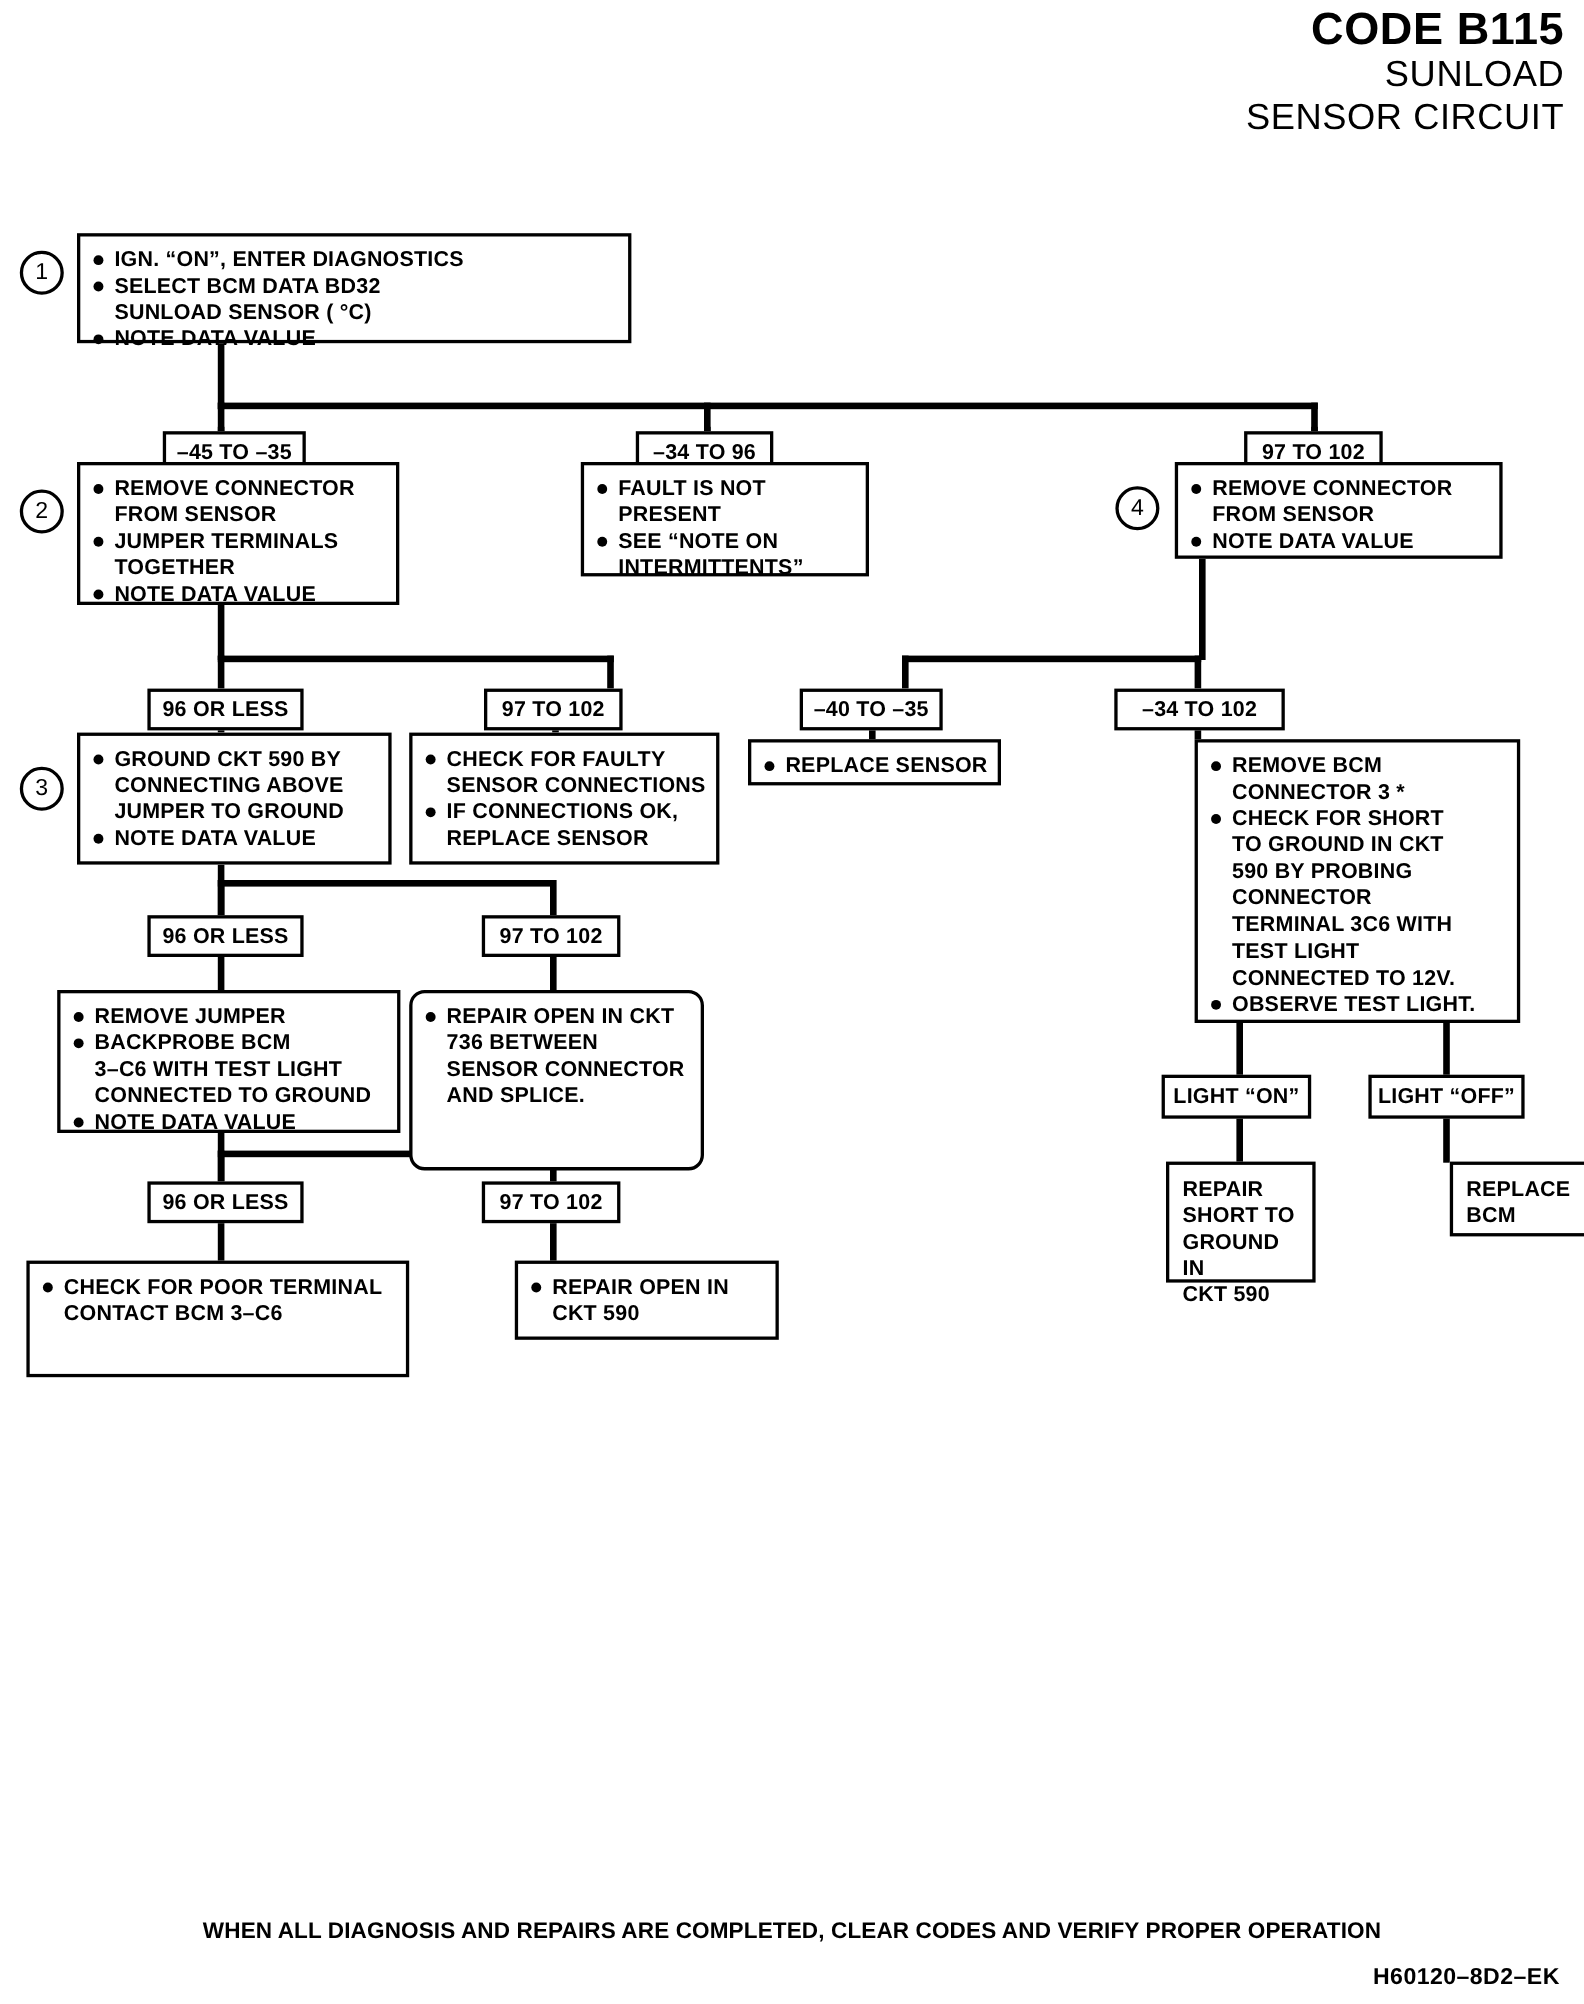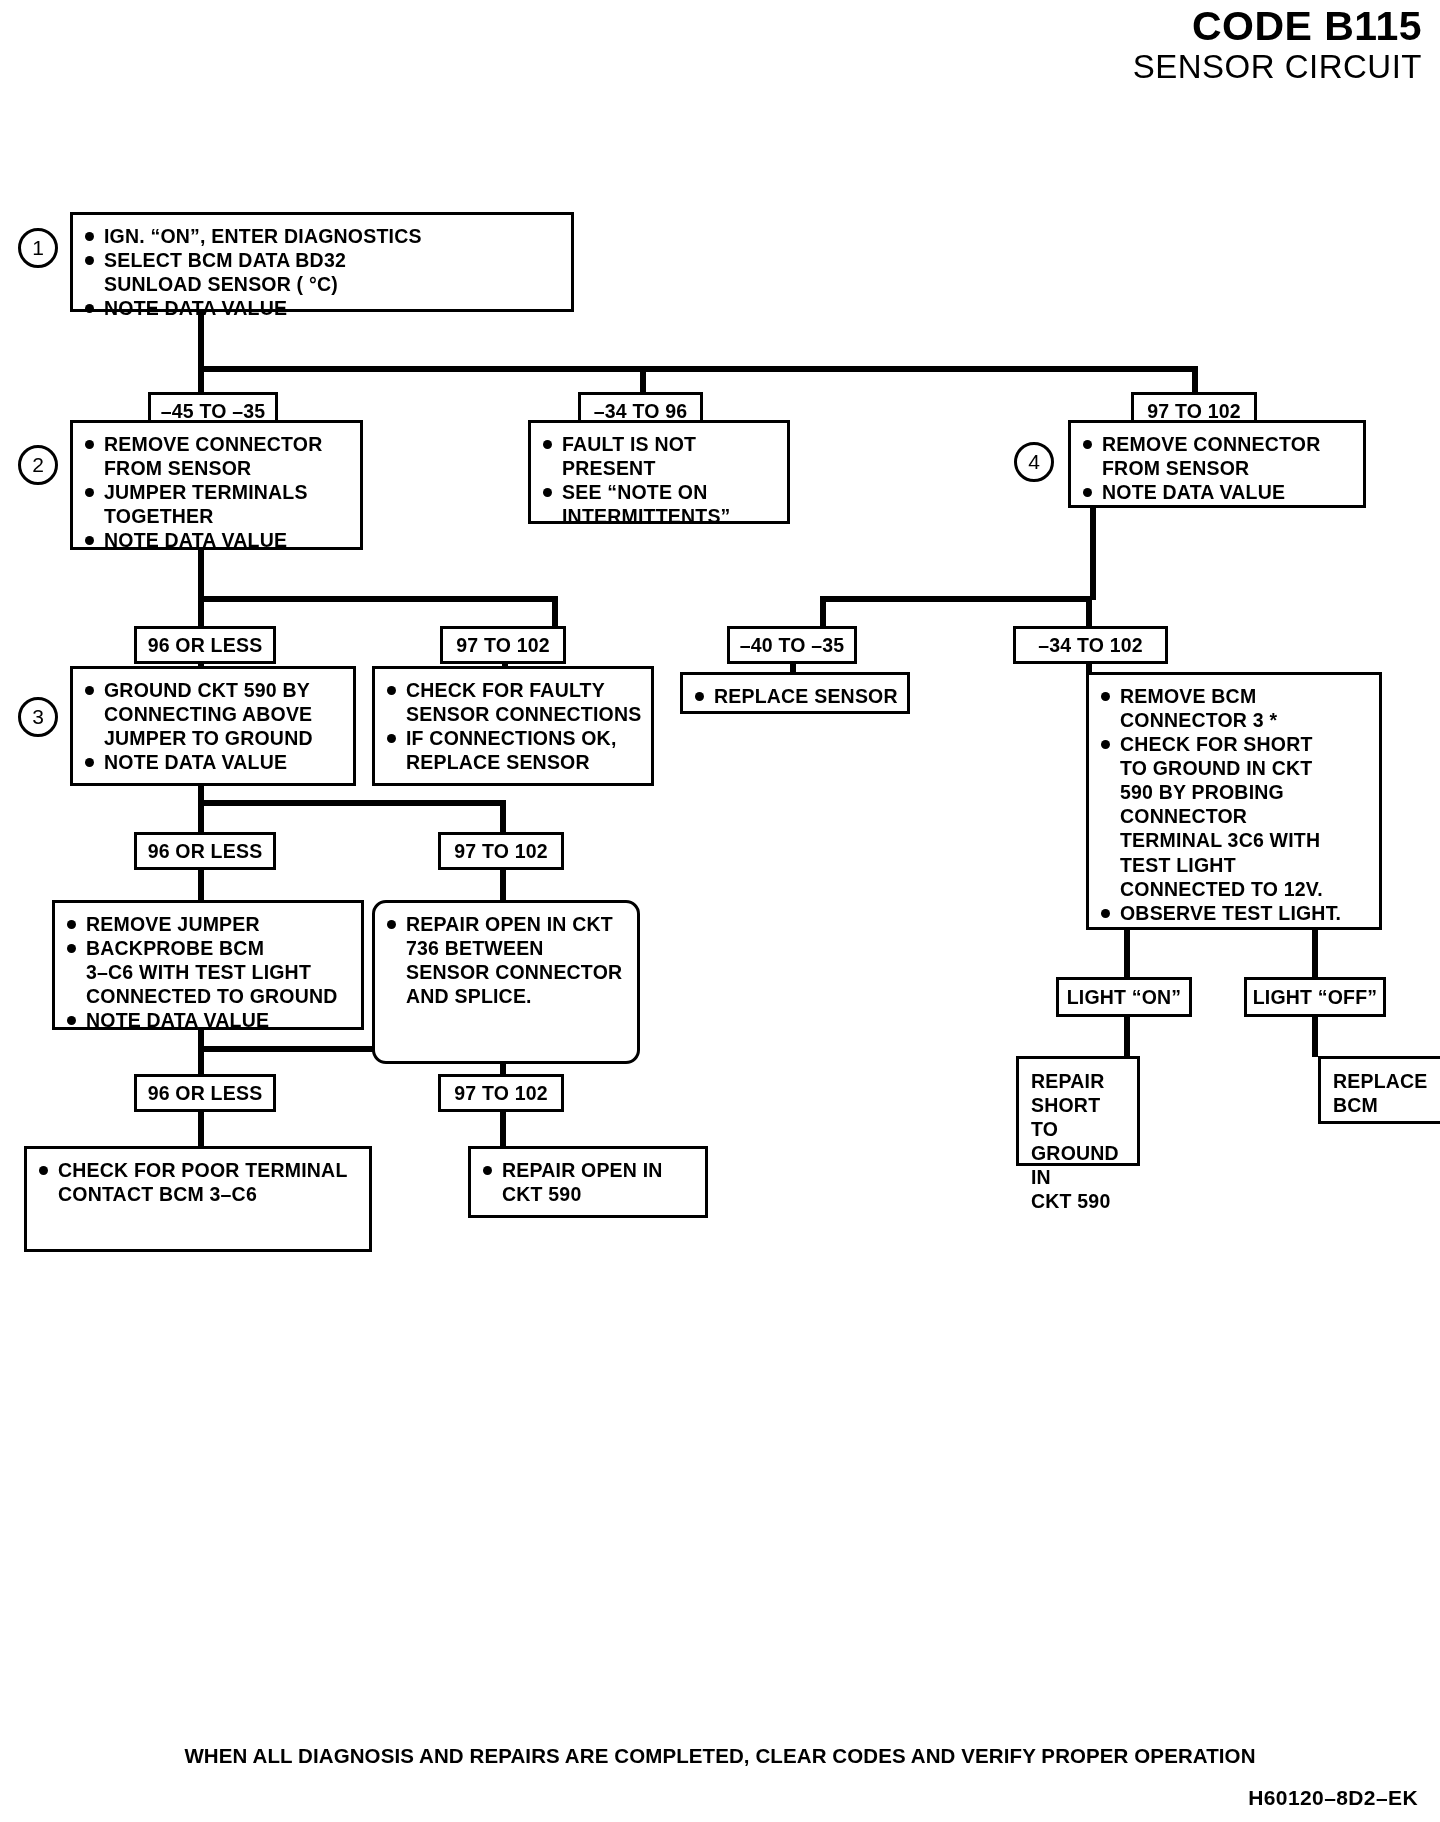--- a/index.html
+++ b/index.html
@@ -146,20 +146,21 @@
     letter-spacing: 0.4px;
   }
 </style>
 </head>
 <body>
 
 <div id="page">
 
   <div class="header">
     <div class="hdr-code">CODE B115</div>
+    <div class="hdr-sub">SUNLOAD</div>
     <div class="hdr-sub">SENSOR CIRCUIT</div>
   </div>
 
   <div class="vline" style="left:198px; top:310px; height:62px;"></div>
 
   <div class="hline" style="left:198px; top:366px; width:1000px;"></div>
 
   <div class="vline" style="left:198px; top:366px; height:28px;"></div>
 
   <div class="vline" style="left:640px; top:366px; height:28px;"></div>
@@ -313,21 +314,21 @@
       <li>REPAIR OPEN IN CKT
 736 BETWEEN
 SENSOR CONNECTOR
 AND SPLICE.</li>
     </ul>
   </div>
 
   <div class="node label" style="left:1056px; top:977px; width:136px; height:40px;">LIGHT “ON”</div>
   <div class="node label" style="left:1244px; top:977px; width:142px; height:40px;">LIGHT “OFF”</div>
 
-  <div class="node plain" style="left:1016px; top:1056px; width:124px; height:110px; white-space:pre-line;">REPAIR
+  <div class="node plain" style="left:1060px; top:1056px; width:136px; height:110px; white-space:pre-line;">REPAIR
 SHORT TO
 GROUND IN
 CKT 590</div>
   <div class="node plain" style="left:1318px; top:1056px; width:142px; height:68px; white-space:pre-line;">REPLACE
 BCM</div>
 
   <div class="node label" style="left:134px; top:1074px; width:142px; height:38px;">96 OR LESS</div>
   <div class="node label" style="left:438px; top:1074px; width:126px; height:38px;">97 TO 102</div>
 
   <div class="node proc" style="left:24px; top:1146px; width:348px; height:106px;">

